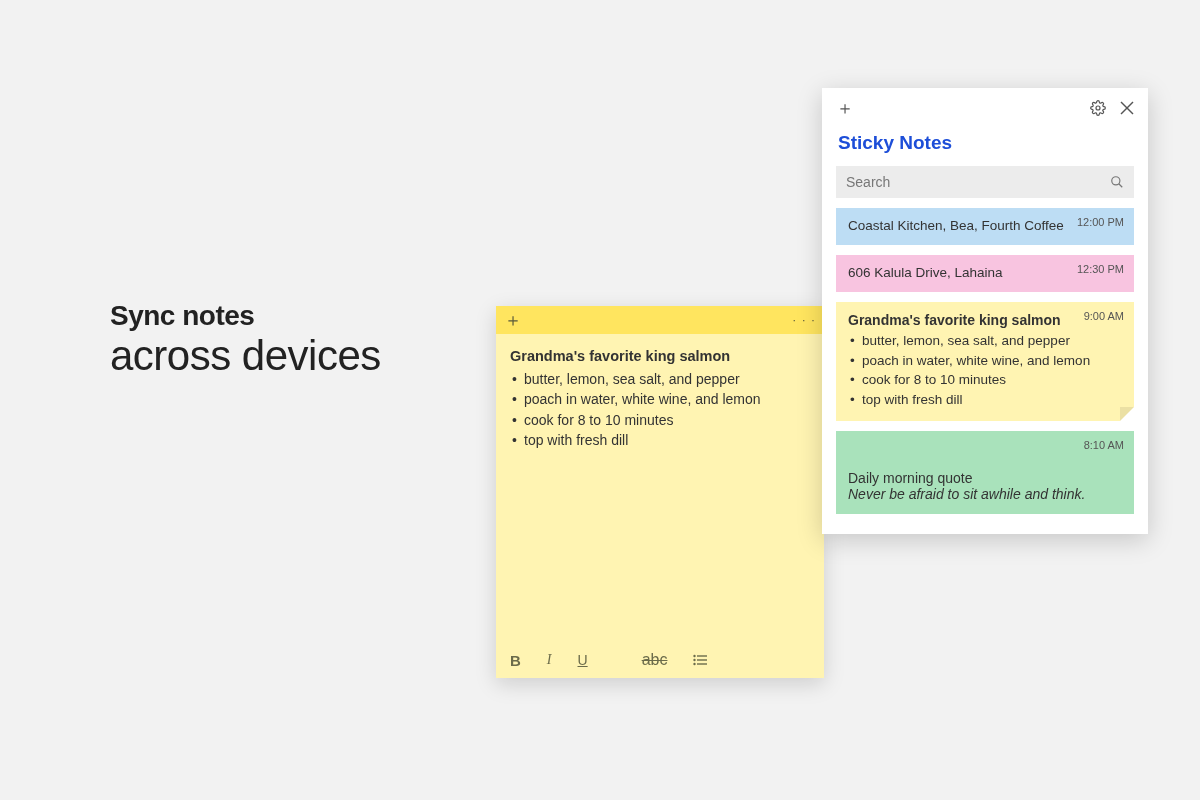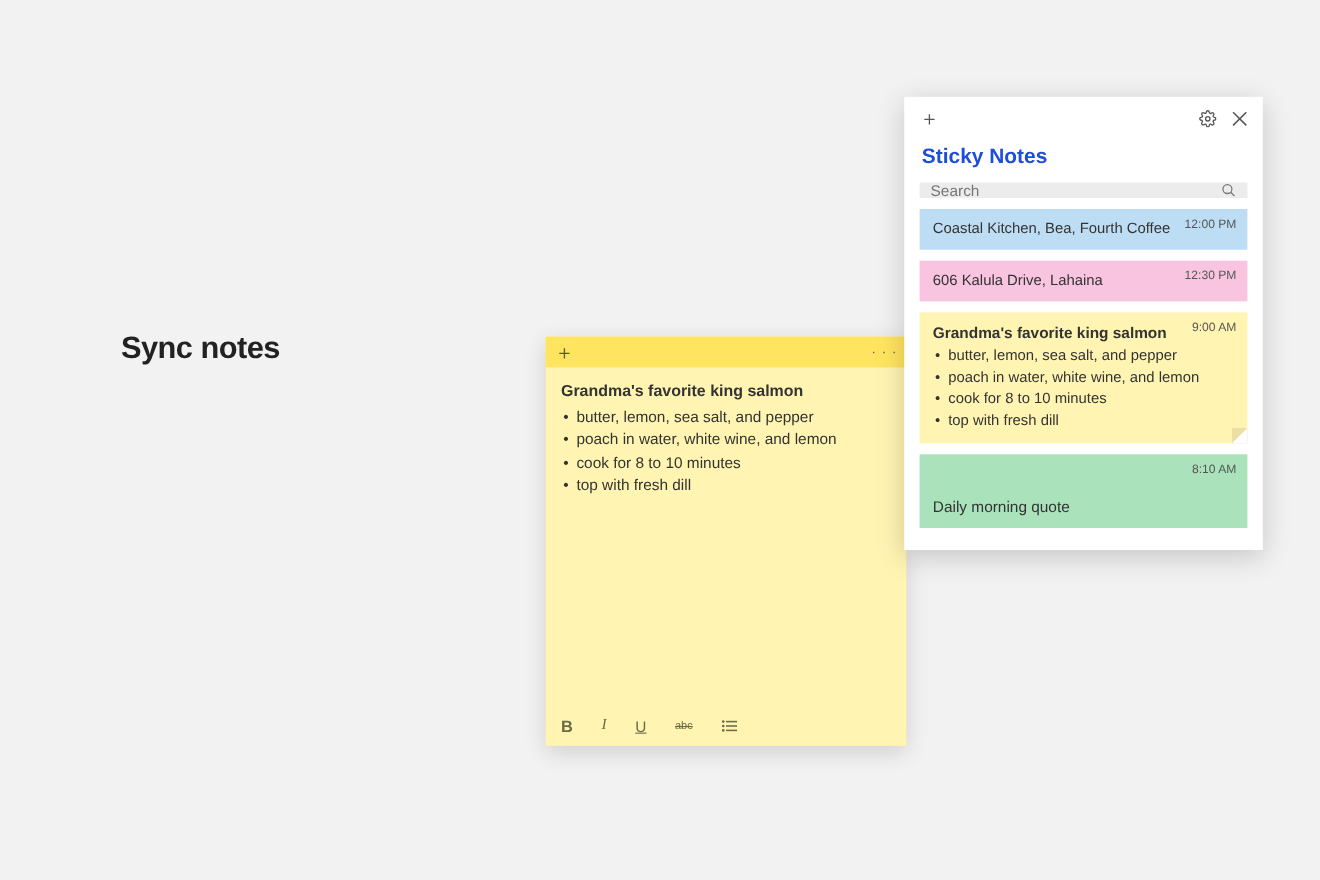--- a/index.html
+++ b/index.html
@@ -56,21 +56,21 @@
       display: flex;
       align-items: center;
       gap: 26px;
       padding: 0 14px;
       color: #6b6b4a;
     }
     .note-editor .toolbar .btn { cursor: pointer; font-size: 14px; display: inline-flex; align-items: center; }
     .note-editor .toolbar .bold { font-weight: 700; font-size: 15px; }
     .note-editor .toolbar .italic { font-style: italic; font-family: Georgia, serif; }
     .note-editor .toolbar .uline { text-decoration: underline; }
-    .note-editor .toolbar .strike { text-decoration: line-through; font-size: 10px; }
+    .note-editor .toolbar .strike { text-decoration: line-through; font-size: 16px; margin-left: 28px; }
 
     
     .notes-panel {
       position: absolute;
       left: 822px;
       top: 88px;
       width: 326px;
       background: #fff;
       box-shadow: 0 6px 24px rgba(0,0,0,0.18);
       padding: 10px 8px 10px 8px;
@@ -87,21 +87,21 @@
     .notes-panel .chrome .icon { cursor: pointer; margin-left: 14px; display: inline-flex; }
     .notes-panel h1 {
       font-size: 19px;
       font-weight: 700;
       padding: 10px 8px 12px 8px;
       color: #1d4ed8;
     }
     .notes-panel .search {
       margin: 0 6px 10px 6px;
       background: #ececec;
-      height: 14px;
+      height: 32px;
       display: flex;
       align-items: center;
       padding: 0 10px;
     }
     .notes-panel .search input {
       flex: 1;
       border: none;
       background: transparent;
       font-size: 14px;
       outline: none;
@@ -138,20 +138,21 @@
       border-left: 14px solid rgba(0,0,0,0.08);
       border-bottom: 14px solid #fff;
     }
     svg { display: block; }
   </style>
 </head>
 <body>
 
 <div class="tagline">
   <div class="line1">Sync notes</div>
+  <div class="line2">across devices</div>
 </div>
 
 <div class="note-editor">
   <div class="titlebar">
     <span class="plus">＋</span>
     <span class="spacer"></span>
     <span class="menu">· · ·</span>
   </div>
   <div class="body">
     <div class="title">Grandma's favorite king salmon</div>
@@ -225,14 +226,15 @@
       <li>butter, lemon, sea salt, and pepper</li>
       <li>poach in water, white wine, and lemon</li>
       <li>cook for 8 to 10 minutes</li>
       <li>top with fresh dill</li>
     </ul>
   </div>
 
   <div class="note-card c-green">
     <span class="time">8:10 AM</span>
     <div class="quote-title">Daily morning quote</div>
+    <div class="quote-body">Never be afraid to sit awhile and think.</div>
   </div>
 </div>
 
 </body></html>

